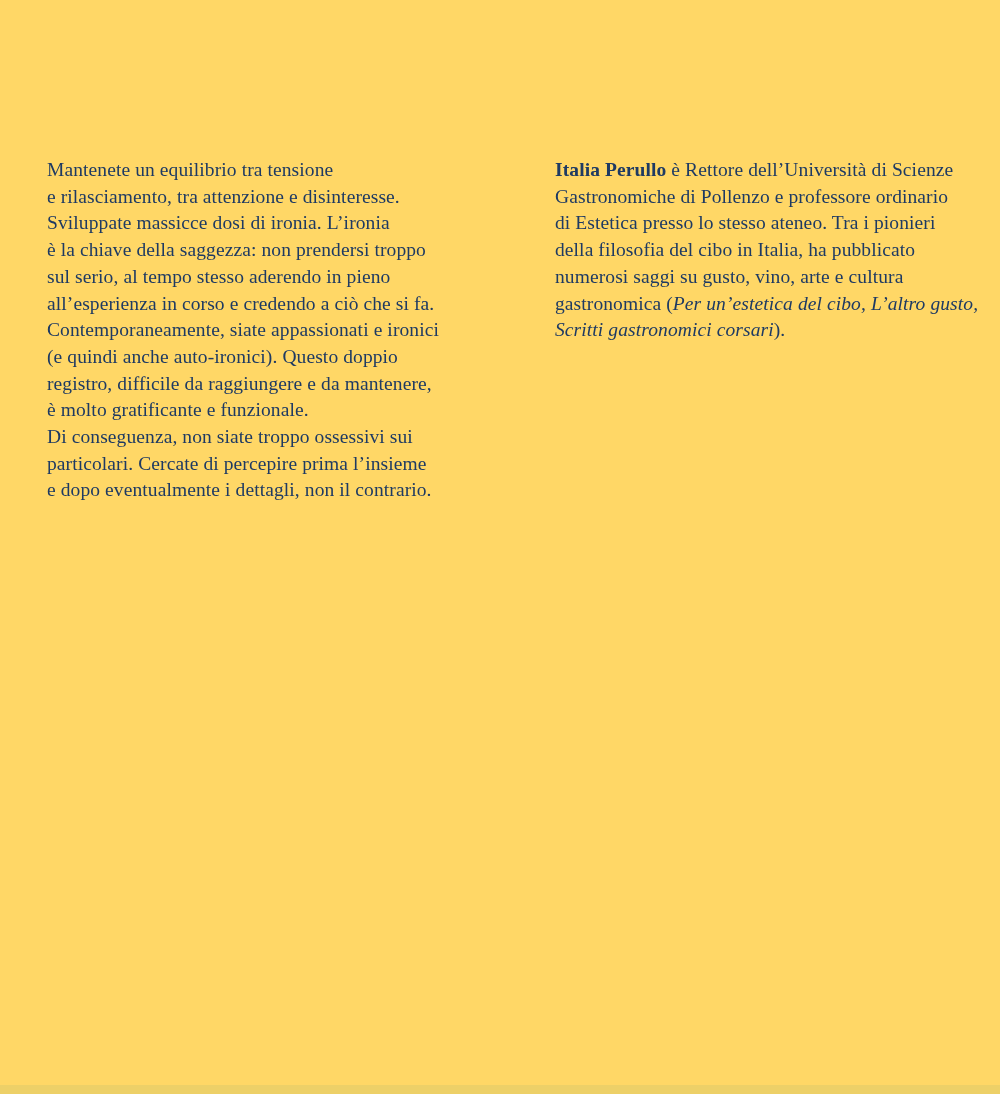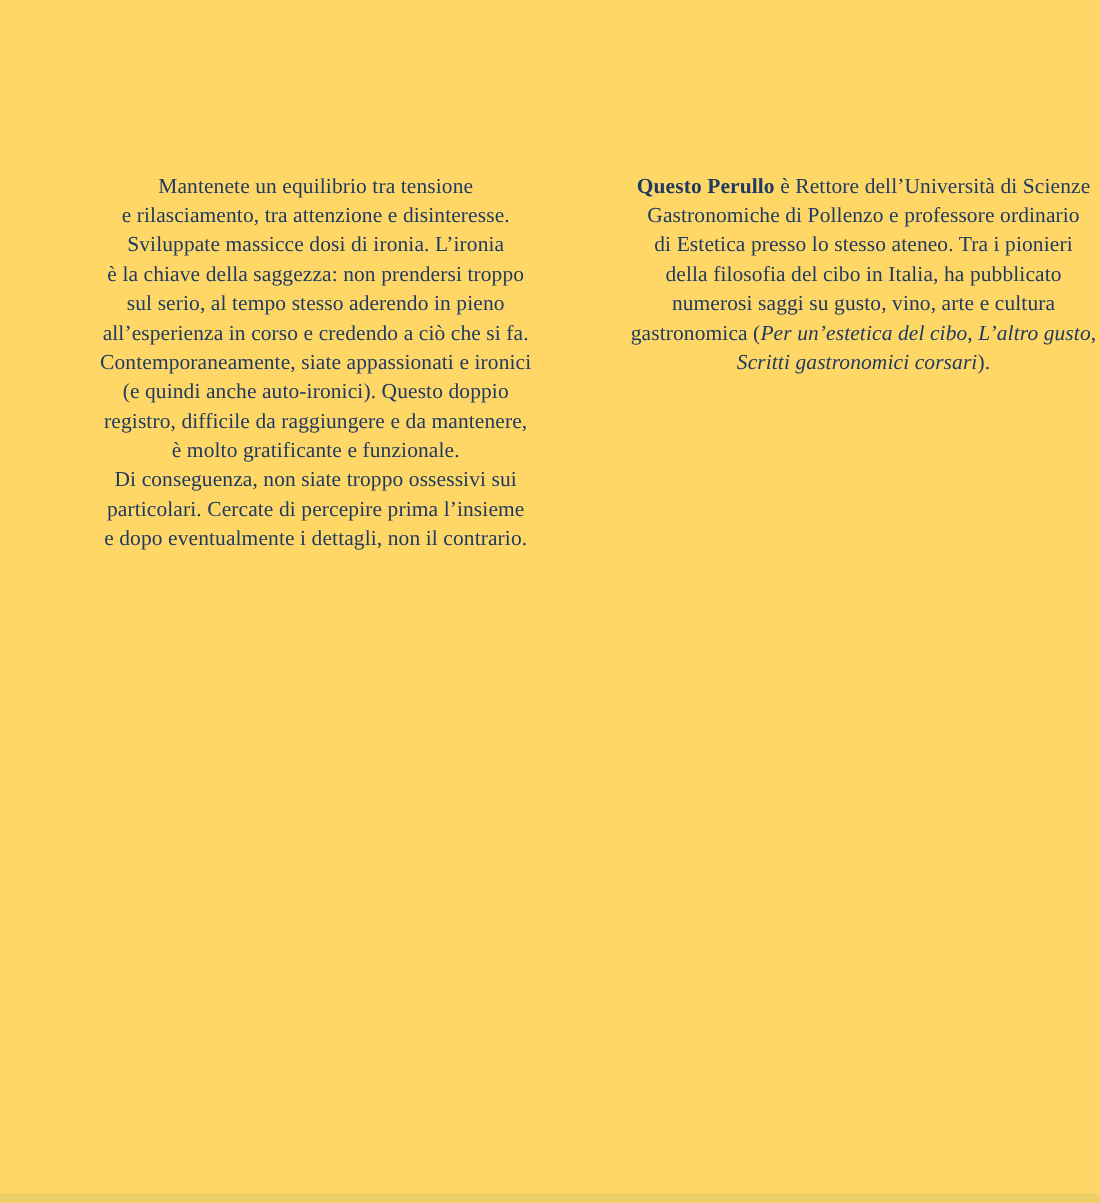--- a/index.html
+++ b/index.html
@@ -16,21 +16,20 @@
   body {
     position: relative;
     background: var(--bg);
     font-family: "Liberation Serif", "DejaVu Serif", serif;
     color: var(--fg);
   }
   .page {
     position: absolute;
     inset: 0;
     background: var(--bg);
-    text-align: center;
   }
   .col {
     position: absolute;
     top: 157px;
     font-size: 19.5px;
     line-height: 26.7px;
     white-space: pre-line;
     color: var(--fg);
     letter-spacing: 0.1px;
   }
@@ -64,21 +63,21 @@
 sul serio, al tempo stesso aderendo in pieno
 all’esperienza in corso e credendo a ciò che si fa.
 Contemporaneamente, siate appassionati e ironici
 (e quindi anche auto-ironici). Questo doppio
 registro, difficile da raggiungere e da mantenere,
 è molto gratificante e funzionale.
 Di conseguenza, non siate troppo ossessivi sui
 particolari. Cercate di percepire prima l’insieme
 e dopo eventualmente i dettagli, non il contrario.</div>
 
-  <div class="col right"><span class="bold">Questo Perullo</span><span> è Rettore dell’Università di Scienze
+  <div class="col right"><span class="bold">Italia Perullo</span><span> è Rettore dell’Università di Scienze
 Gastronomiche di Pollenzo e professore ordinario
 di Estetica presso lo stesso ateneo. Tra i pionieri
 della filosofia del cibo in Italia, ha pubblicato
 numerosi saggi su gusto, vino, arte e cultura
 gastronomica (</span><span class="italic">Per un’estetica del cibo, L’altro gusto,
 Scritti gastronomici corsari</span><span>).</span></div>
 
   <div class="bottom-band"></div>
 </div>
 

